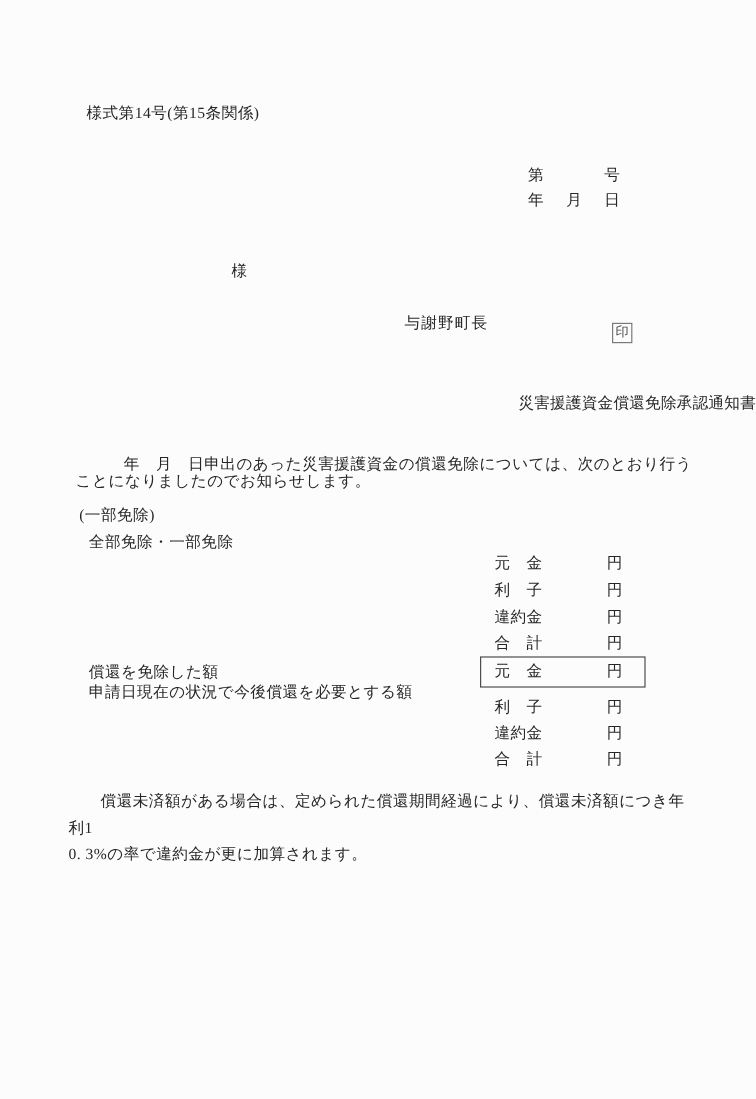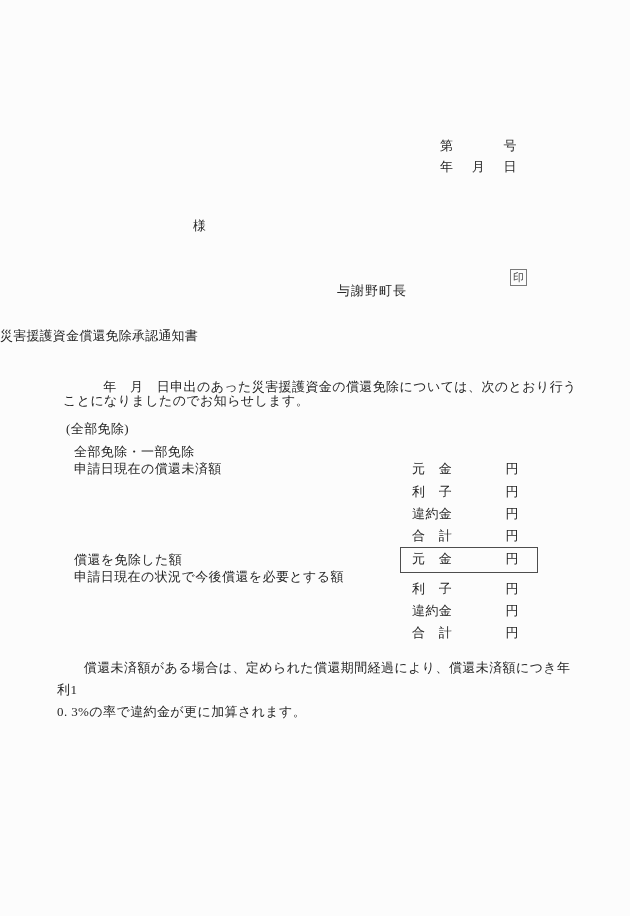--- a/index.html
+++ b/index.html
@@ -12,28 +12,28 @@
   }
   .page{
     position:relative;width:630px;height:916px;overflow:hidden;
     font-size:13px;letter-spacing:0.4px;line-height:16px;
   }
   .abs{position:absolute;}
   .form-number{left:72px;top:86px;}
   .docnum{left:440px;top:138px;width:77px;display:flex;justify-content:space-between;}
   .dateline{left:440px;top:159px;width:77px;display:flex;justify-content:space-between;}
   .recipient{left:193px;top:218px;}
-  .issuer{left:337px;top:283px;letter-spacing:1px;}
+  .issuer{left:337px;top:261px;letter-spacing:1px;}
   .seal{
     left:510px;top:269px;width:17px;height:17px;
     border:1px solid #7a7a7a;box-sizing:border-box;
     display:flex;align-items:center;justify-content:center;
     font-size:11px;letter-spacing:0;line-height:1;color:#4a4a4a;
   }
-  .title{left:0;top:328px;width:630px;text-align:left;letter-spacing:0.2px;}
+  .title{left:0;top:328px;width:630px;text-align:right;letter-spacing:0.2px;}
   .bodytext{left:63px;top:380px;width:516px;white-space:pre-line;line-height:14px;}
   .approval{left:66px;top:421px;}
   .exemption{left:74px;top:444px;}
   .lbl1{left:74px;top:461px;}
   .lbl2{left:74px;top:552px;}
   .lbl3{left:74px;top:569px;}
   .arow{
     left:412px;width:107px;height:16px;
     display:flex;justify-content:space-between;align-items:center;
   }
@@ -43,20 +43,21 @@
     left:400px;top:547px;width:138px;height:26px;
     border:1px solid #4d4d4d;box-sizing:border-box;background:transparent;
   }
   .note{left:57px;top:657px;width:518px;white-space:pre-line;line-height:22px;}
 </style>
 </head>
 <body>
 
 <div class="page">
 
+  <div class="abs form-number">様式第14号(第15条関係)</div>
 
   <div class="abs docnum">
     <span>第</span>
     <span>号</span>
   </div>
 
   <div class="abs dateline">
     <span>年</span>
     <span>月</span>
     <span>日</span>
@@ -66,25 +67,24 @@
 
   <div class="abs issuer">与謝野町長</div>
 
   <div class="abs seal">印</div>
 
   <div class="abs title">災害援護資金償還免除承認通知書</div>
 
   <div class="abs bodytext">　　　年　月　日申出のあった災害援護資金の償還免除については、次のとおり行う
 ことになりましたのでお知らせします。</div>
 
-  <div class="abs approval">(全部免除)</div>
+  <div class="abs approval">(一部免除)</div>
 
   <div class="abs exemption">全部免除・一部免除</div>
 
-  <div class="abs lbl1">申請日現在の償還未済額</div>
   <div class="abs lbl2">償還を免除した額</div>
   <div class="abs lbl3">申請日現在の状況で今後償還を必要とする額</div>
 
   <div class="abs amount-box"></div>
 
   <div class="abs arow r1">
     <span>元　金</span>
     <span>円</span>
   </div>
   <div class="abs arow r2">

